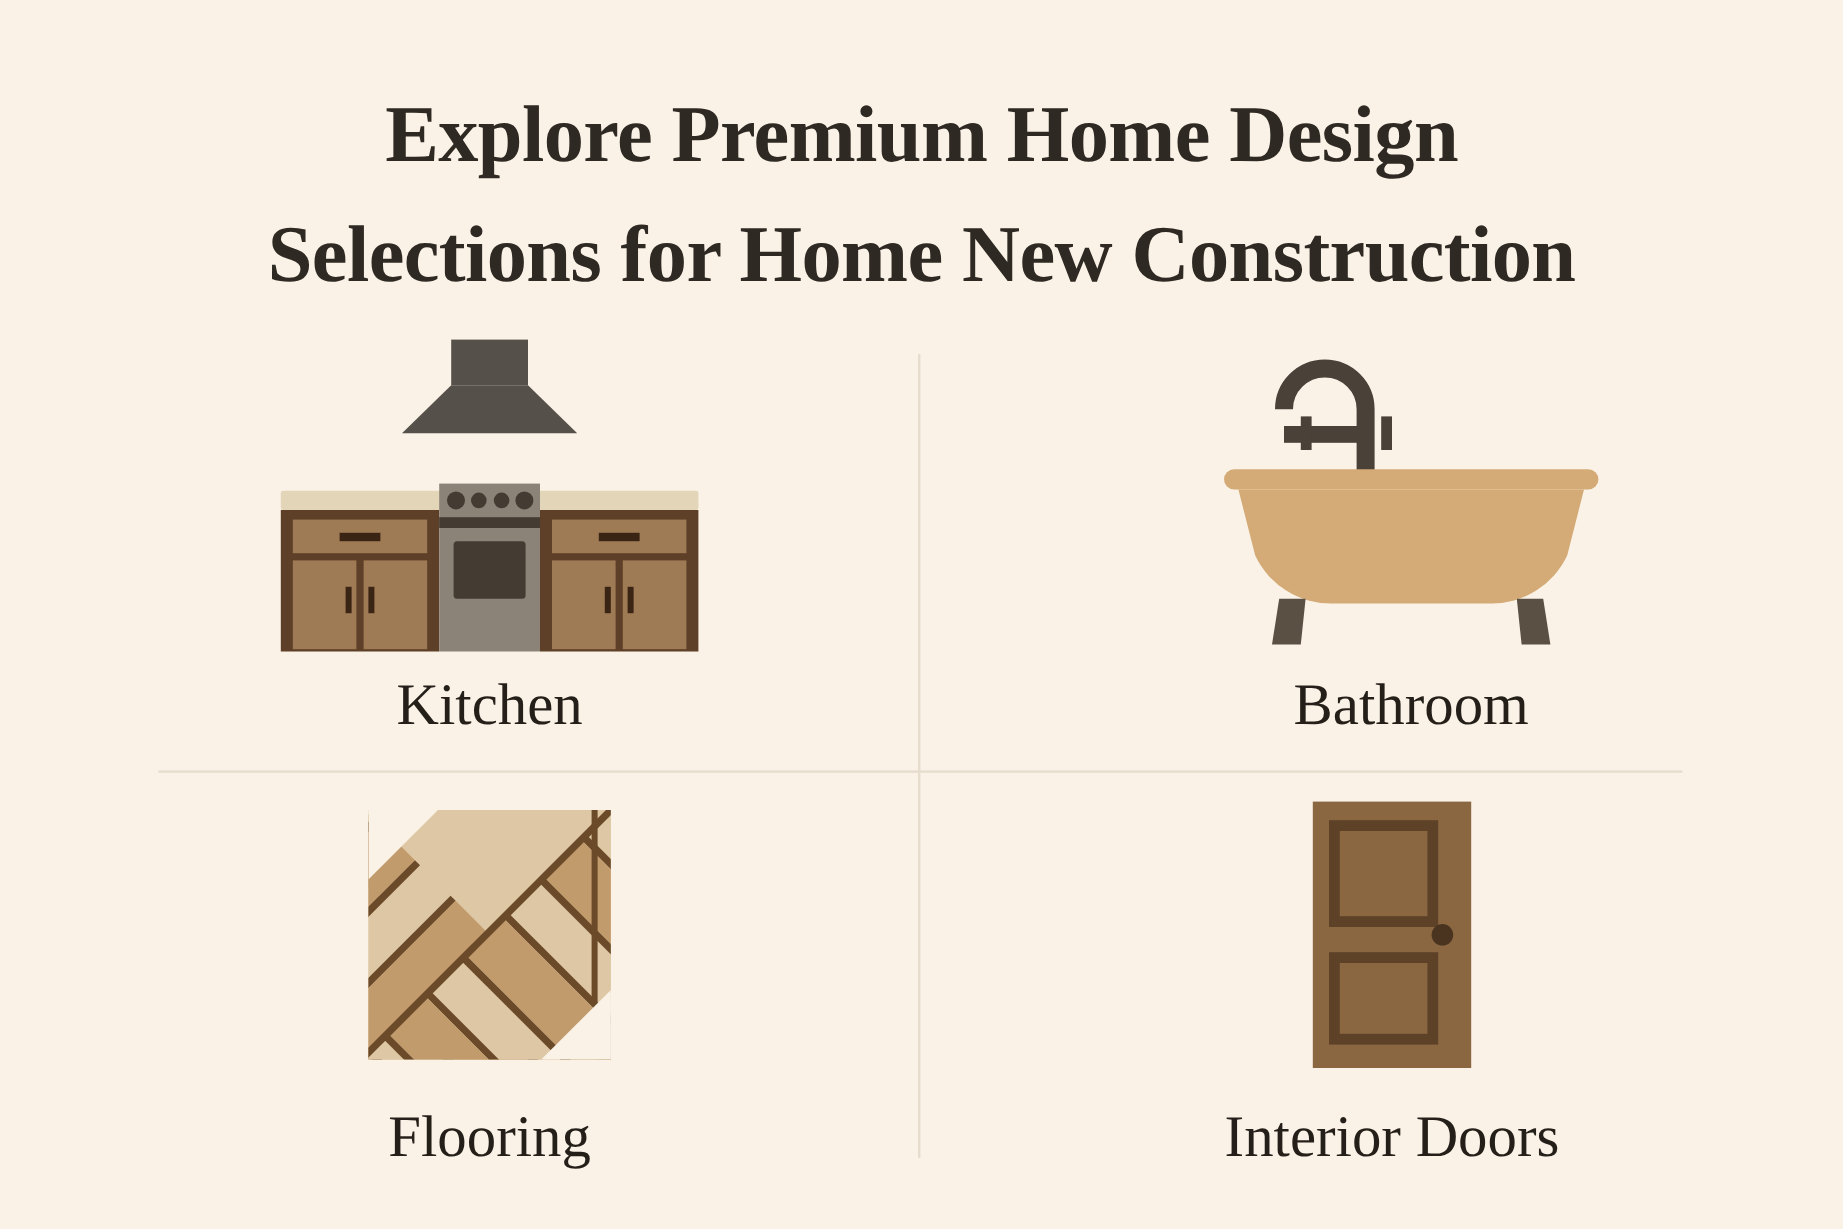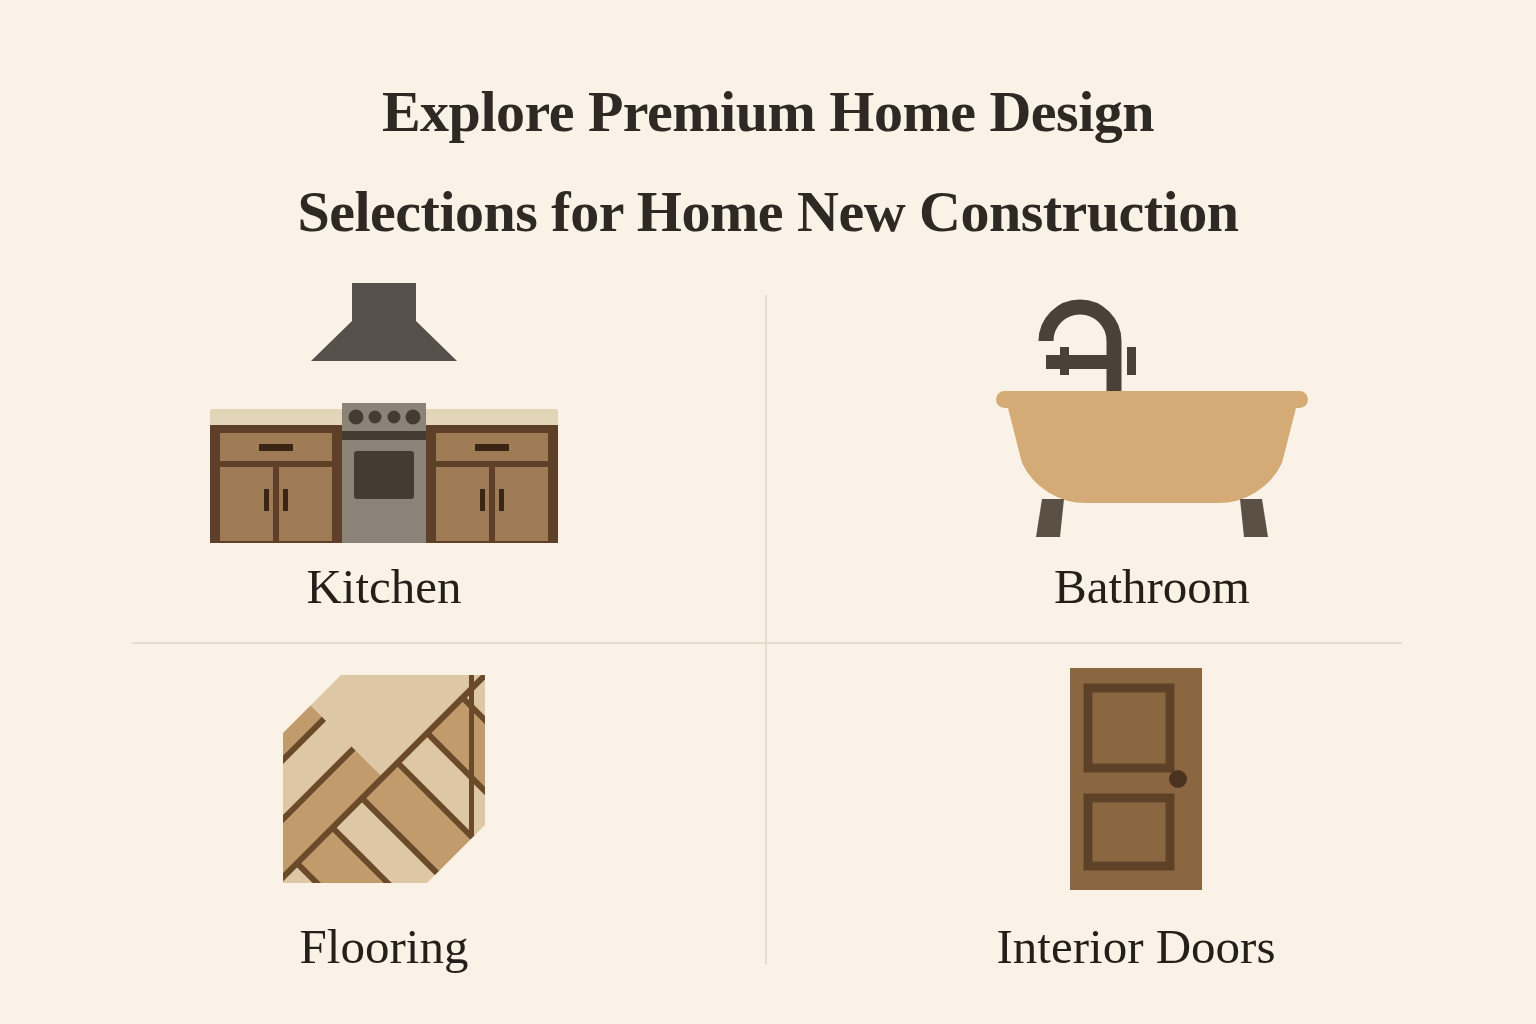--- a/index.html
+++ b/index.html
@@ -26,21 +26,21 @@
   .title-block {
     position: absolute;
     top: 62px;
     left: 0;
     width: 1536px;
     text-align: center;
   }
   .title-line {
     font-family: "Liberation Serif", "DejaVu Serif", serif;
     font-weight: 700;
-    font-size: 58px;
+    font-size: 67px;
     line-height: 100px;
     letter-spacing: -0.5px;
     color: #2e2a23;
     white-space: nowrap;
   }
 
   
   .divider-h {
     position: absolute;
     left: 132px;
@@ -67,20 +67,21 @@
     height: 700px;
   }
   .cell {
     position: absolute;
     width: 768px;
     height: 350px;
     display: flex;
     flex-direction: column;
     align-items: center;
     justify-content: flex-start;
+    padding-left: 24px;
   }
   .cell-kitchen   { left: 0;    top: 0;   }
   .cell-bathroom  { left: 768px;top: 0;   }
   .cell-flooring  { left: 0;    top: 382px; }
   .cell-doors     { left: 752px;top: 382px; }
 
   .icon-wrap {
     height: 260px;
     display: flex;
     align-items: center;

